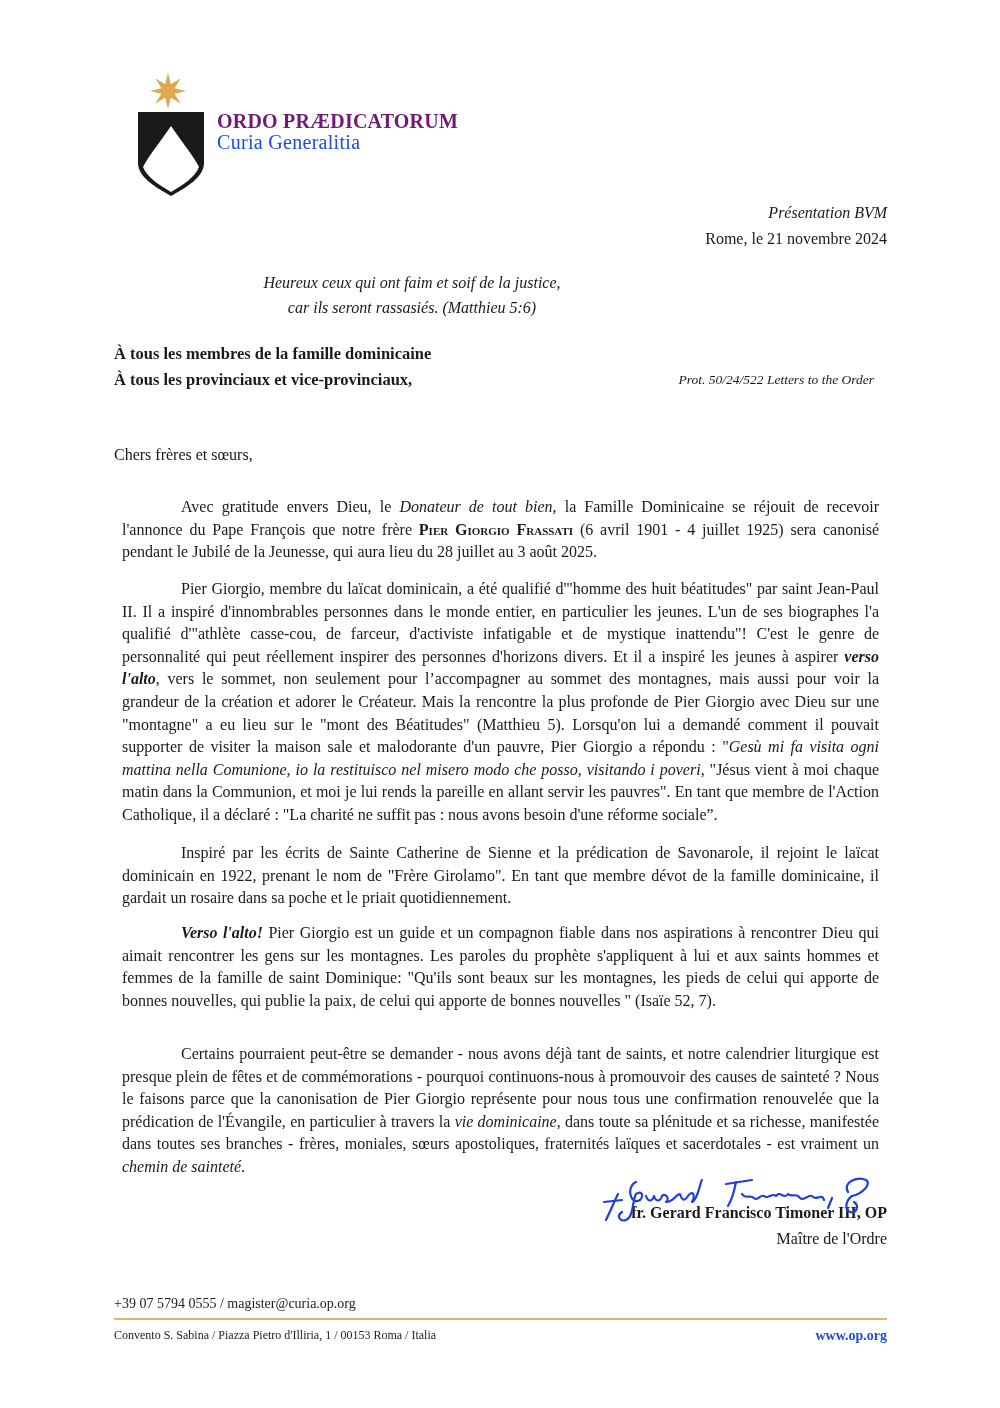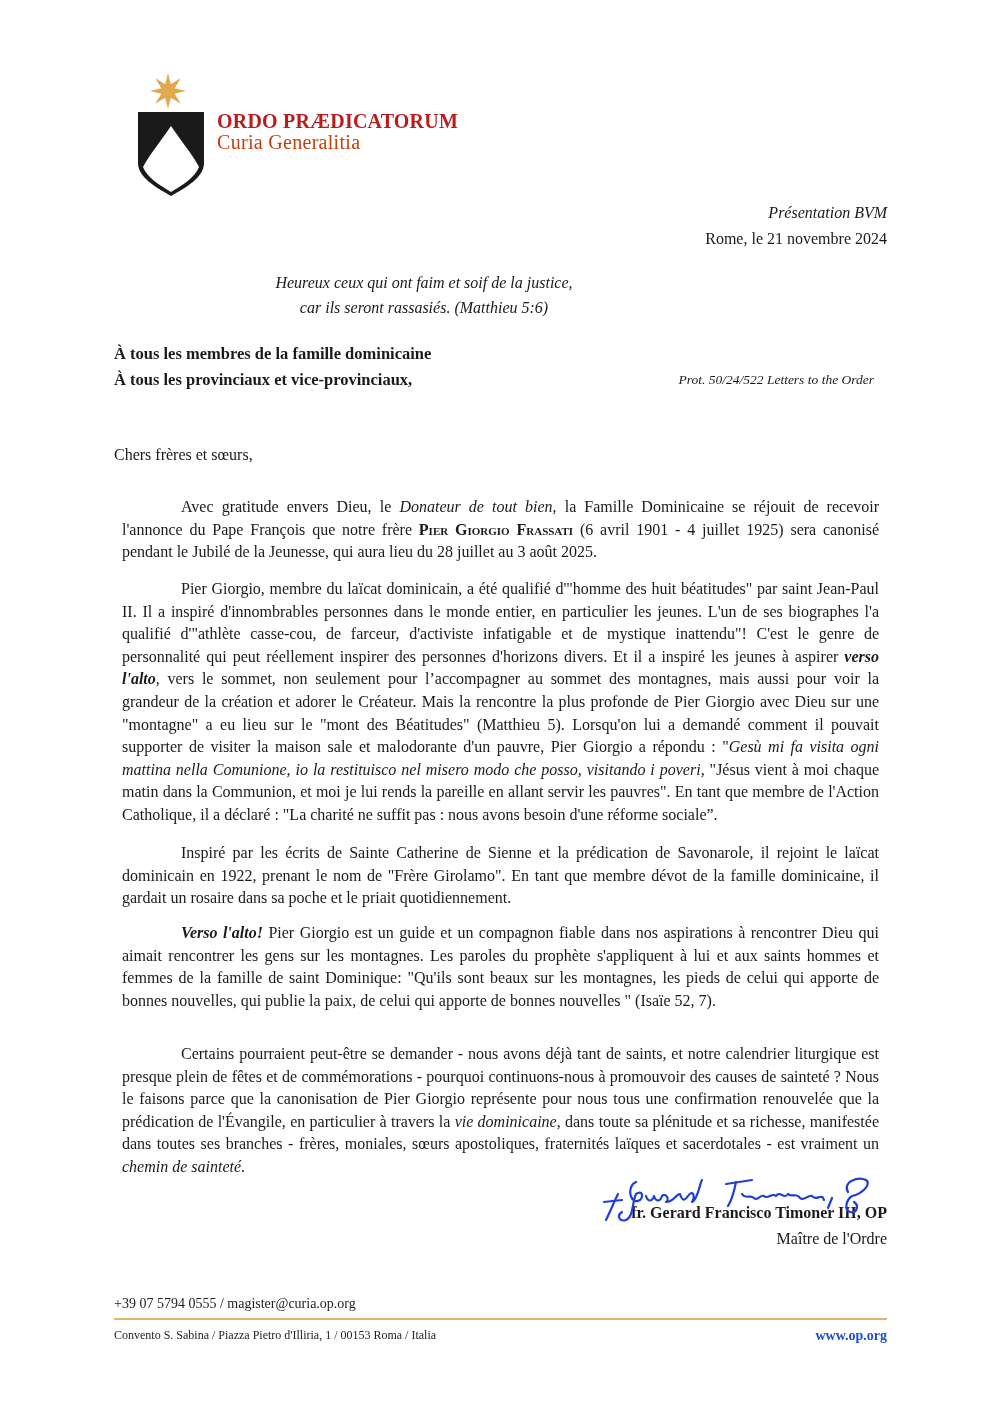--- a/index.html
+++ b/index.html
@@ -4,27 +4,27 @@
   <style>
     html, body { margin: 0; padding: 0; background: #ffffff; }
     body {
       width: 1000px; height: 1408px; position: relative; overflow: hidden;
       font-family: "Liberation Serif", "DejaVu Serif", serif; color: #1a1a1a;
     }
     .abs { position: absolute; }
     
     .logo-star { left: 149px; top: 72px; width: 38px; height: 38px; }
     .logo-shield { left: 137px; top: 111px; width: 68px; height: 86px; }
-    .org-name { left: 217px; top: 110px; font-size: 20px; font-weight: bold; letter-spacing: 0.2px; color: #b91c1c; }
-    .org-sub { left: 217px; top: 131px; font-size: 20px; color: #c2410c; letter-spacing: 0.3px; }
+    .org-name { left: 217px; top: 110px; font-size: 20px; font-weight: bold; letter-spacing: 0.2px; color: #701a75; }
+    .org-sub { left: 217px; top: 131px; font-size: 20px; color: #1d4ed8; letter-spacing: 0.3px; }
 
     .date-block { right: 113px; top: 200px; text-align: right; font-size: 16px; line-height: 26px; }
     .date-block .feast { font-style: italic; }
 
-    .epigraph { left: 12px; width: 824px; top: 270px; text-align: center; font-style: italic; font-size: 16px; line-height: 25px; }
+    .epigraph { left: 0; width: 824px; top: 270px; text-align: center; font-style: italic; font-size: 16px; line-height: 25px; }
 
     .addressees { left: 114px; top: 341px; font-weight: bold; font-size: 16.5px; line-height: 26px; }
     .protocol { right: 126px; top: 372px; font-style: italic; font-size: 13.5px; }
 
     .salutation { left: 114px; top: 446px; font-size: 16px; }
 
     .body-text { left: 114px; width: 773px; font-size: 16px; line-height: 22.6px; text-align: justify; }
     .body-text p { margin: 8px; text-indent: 59px; }
     .p1 { top: 488px; }
     .p2 { top: 570px; }

